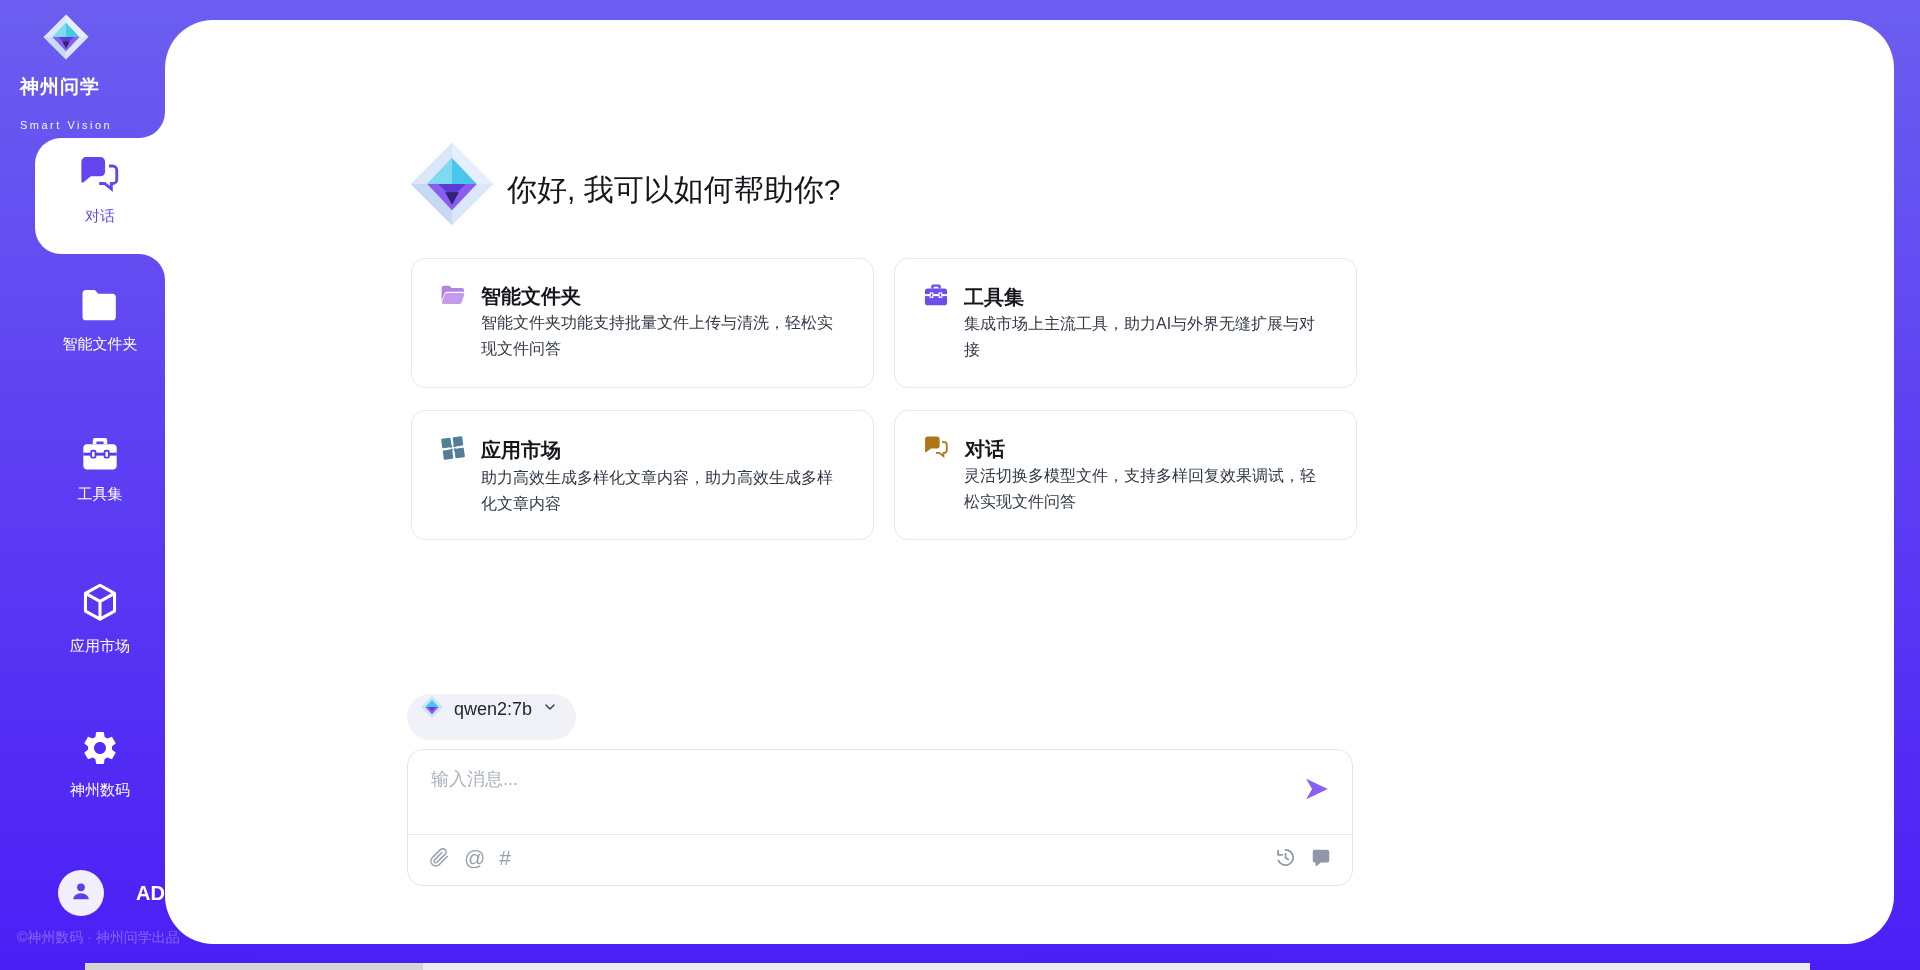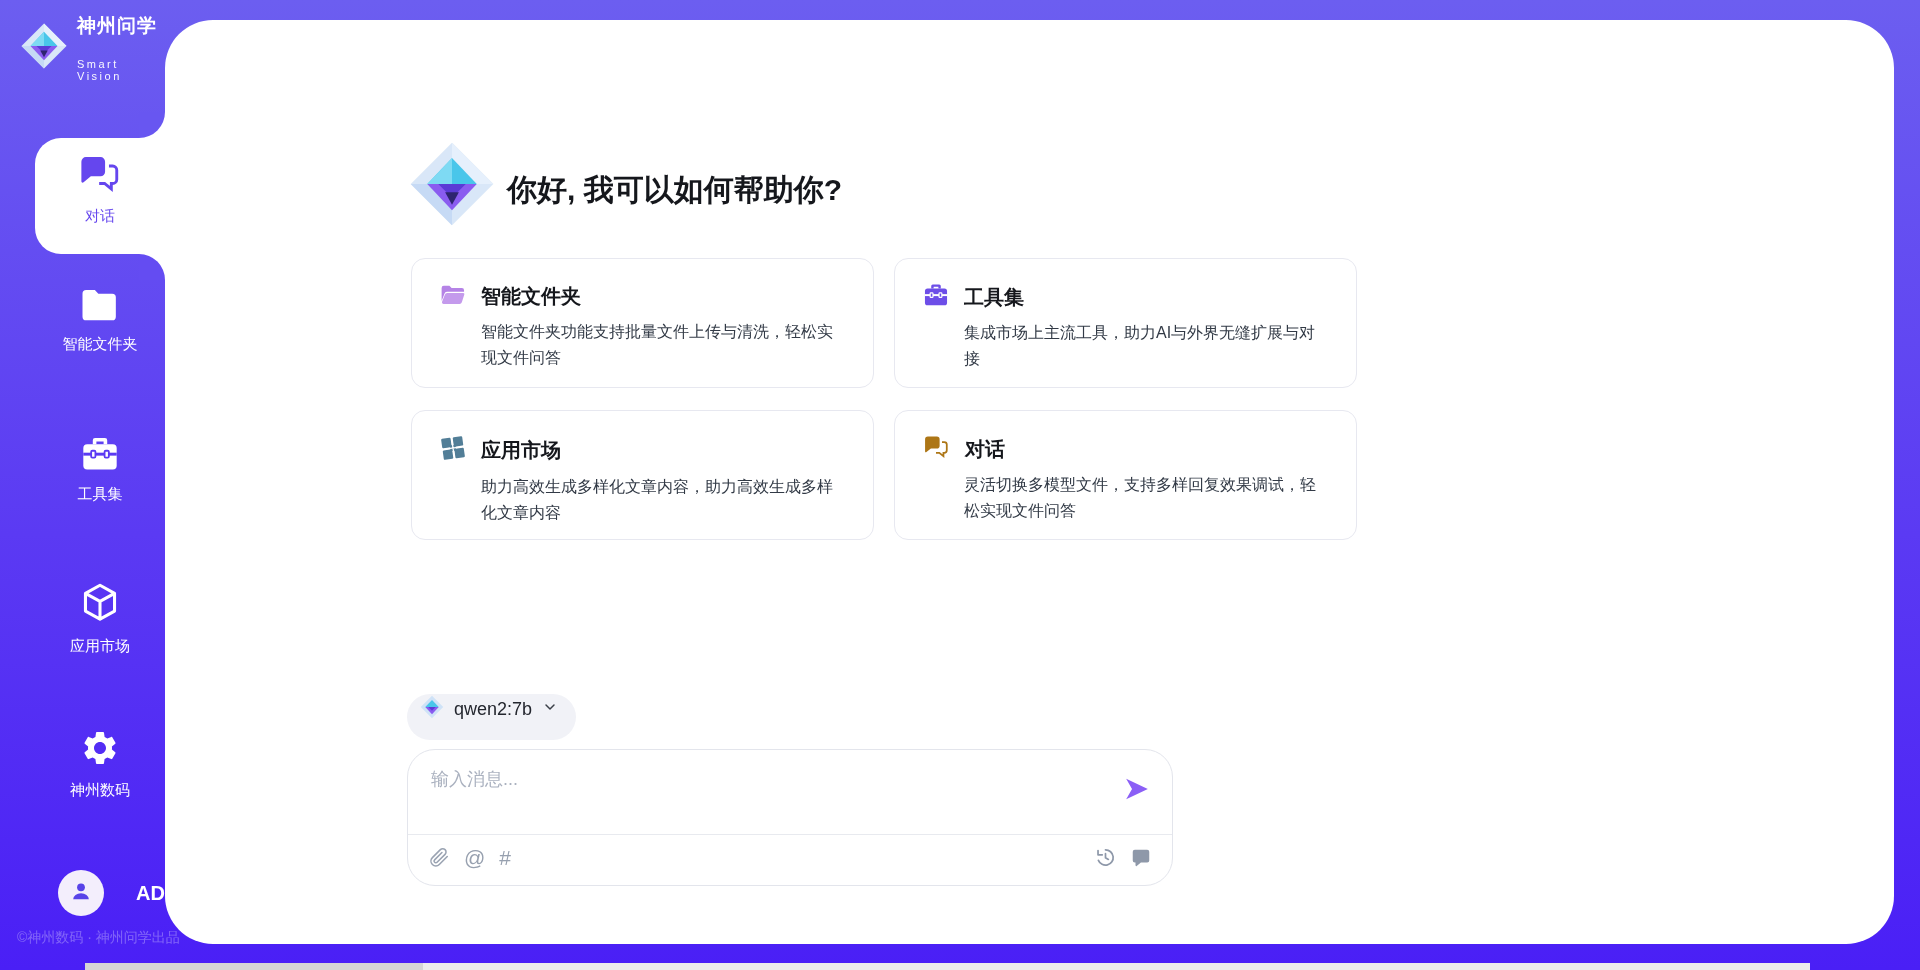--- a/index.html
+++ b/index.html
@@ -7,21 +7,21 @@
   body { font-family:"Liberation Sans","DejaVu Sans",sans-serif; }
   .stage { position:relative; width:1920px; height:970px;
            background:linear-gradient(180deg,#6C5EF0 0%,#5B3AF3 55%,#4A1FF6 100%); }
 
   
   .surface { position:absolute; left:165px; top:20px; width:1729px; height:924px;
              background:#ffffff; border-radius:48px; }
 
   
   .sidebar { position:absolute; left:0; top:0; width:165px; height:970px; color:#fff; }
-  .brand { position:absolute; left:20px; top:13px; display:flex; align-items:center; gap:9px; }
+  .brand { position:absolute; left:20px; top:13px; display:flex; align-items:center; gap:9px;flex-direction:column; }
   .brand-name { font-size:19px; font-weight:700; letter-spacing:1px; }
   .brand-sub  { font-size:11px; letter-spacing:2.5px; margin-top:19px; opacity:.95; }
 
   .active-tab { position:absolute; left:35px; top:138px; width:130px; height:116px;
                 background:#fff; border-radius:26px 0 0 26px; text-align:center; cursor:pointer; }
   .active-tab .navlabel { color:#6546ee; }
   .active-tab svg { margin-top:16px; }
   .conn { position:absolute; left:139px; width:26px; height:26px; background:#fff; }
   .conn::after { content:''; position:absolute; inset:0; }
   .conn.top { top:112px; } .conn.top::after { background:#6856F1; border-bottom-right-radius:26px; }
@@ -30,39 +30,39 @@
   .nav-item { position:absolute; left:35px; width:130px; text-align:center; cursor:pointer; }
   .navlabel { font-size:15px; margin-top:9px; }
 
   .user-row { position:absolute; left:58px; top:870px; display:flex; align-items:center; gap:32px; cursor:pointer;font-weight:bold; }
   .avatar { width:46px; height:46px; border-radius:50%; background:#f3eefc; display:flex; align-items:center; justify-content:center; }
   .user-name { font-size:20px; color:#fff; }
   .copyright { position:absolute; left:17px; top:929px; font-size:14px; color:rgba(255,255,255,.30); white-space:nowrap; }
 
   
   .hero-logo { position:absolute; left:408px; top:140px; }
-  .greeting  { position:absolute; left:507px; top:170px; font-size:30px; font-weight:700; color:#15171c; }
+  .greeting  { position:absolute; left:507px; top:170px; font-size:30px; font-weight:400; color:#15171c; }
 
   
   .cards { position:absolute; left:411px; top:258px; display:grid;
            grid-template-columns:463px 463px; grid-auto-rows:130px; gap:22px 20px; }
   .card { border:1px solid #e7e8f0; border-radius:14px; background:#fff; padding:24px 30px 0 28px; cursor:pointer; }
   .card-head { display:flex; align-items:center; gap:15px; }
   .card-title { font-size:20px; font-weight:700; color:#15171c; }
-  .card-desc { margin-top:9px; margin-left:41px; font-size:16px; line-height:1.6; color:#323a46; }
+  .card-desc { margin-top:0; margin-left:41px; font-size:16px; line-height:1.6; color:#323a46; }
 
   
   .model-pill { position:absolute; left:407px; top:694px; height:46px; display:inline-flex;
                 align-items:center; gap:10px; background:#f1f2f7; border-radius:23px;
                 padding:0 18px 16px 13px; cursor:pointer; }
   .model-name { font-size:18px; color:#23262e; }
 
   
-  .composer { position:absolute; left:407px; top:749px; width:766px; height:137px;
-              border:1px solid #e3e5ec; border-radius:28px; background:#fff; }
+  .composer { position:absolute; left:407px; top:749px; width:946px; height:137px;
+              border:1px solid #e3e5ec; border-radius:16px; background:#fff; }
   .composer textarea { position:absolute; left:0; top:0; width:100%; height:82px; border:0; outline:none;
               resize:none; font-family:inherit; font-size:18px; color:#333; padding:17px 70px 0 23px;
               background:transparent; }
   .composer textarea::placeholder { color:#aab1bf; }
   .send-btn { position:absolute; right:22px; top:26px; cursor:pointer; }
   .comp-divider { position:absolute; left:0; top:84px; width:100%; height:1px; background:#e8eaef; }
   .comp-toolbar { position:absolute; left:20px; top:96px; display:flex; align-items:center; gap:14px; }
   .glyph-btn { font-size:21px; color:#97a0af; cursor:pointer; line-height:1; }
   .comp-right { position:absolute; right:20px; top:96px; display:flex; align-items:center; gap:13px; }
   .iconbtn { cursor:pointer; display:flex; }

